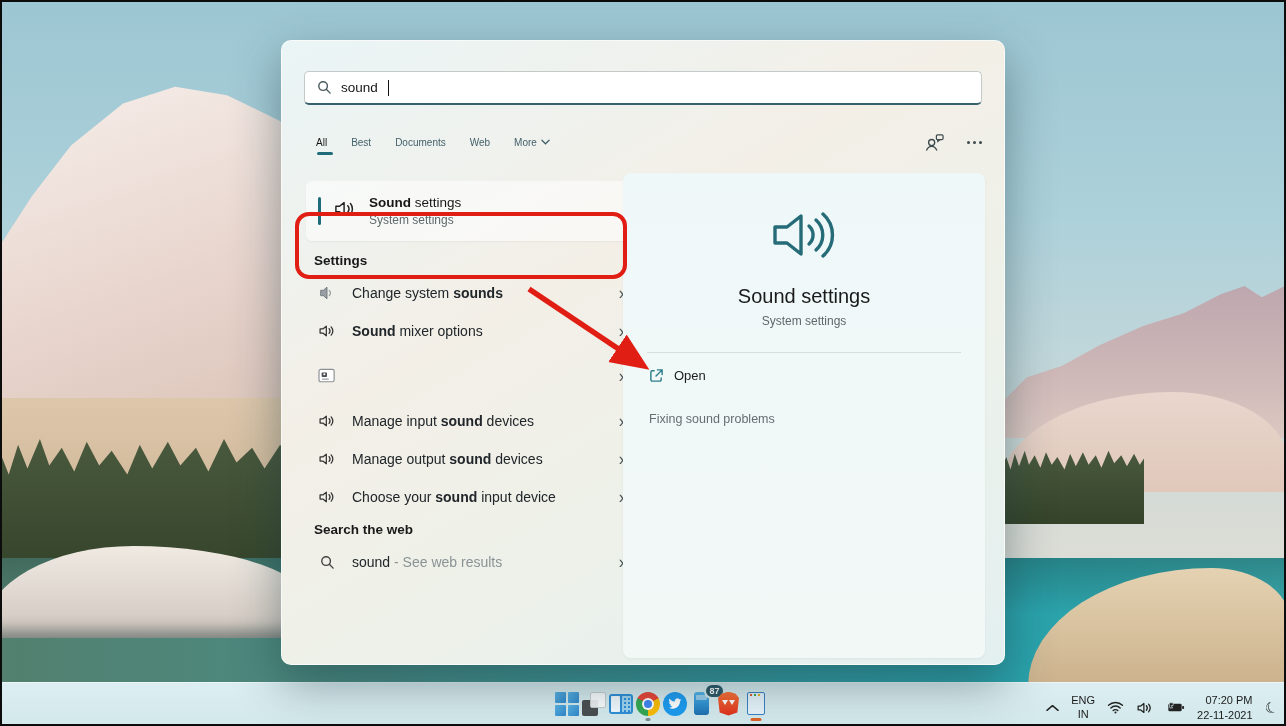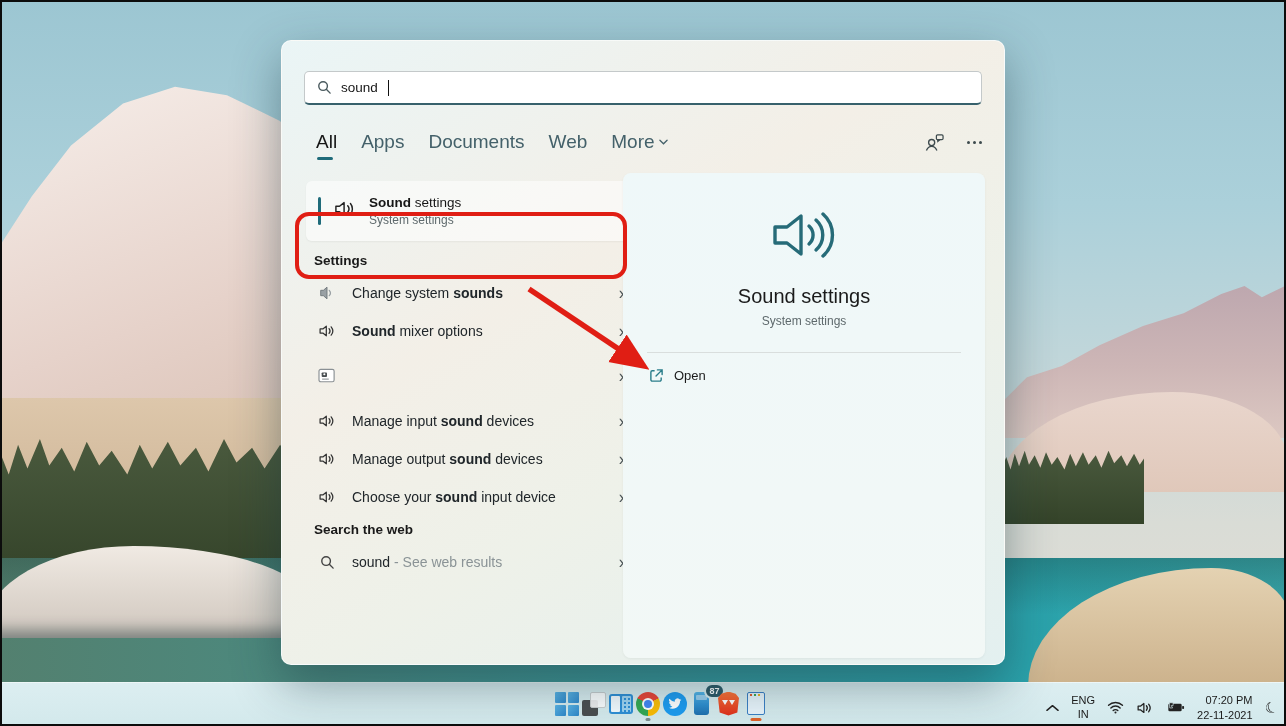--- a/index.html
+++ b/index.html
@@ -44,21 +44,21 @@
     box-shadow:0 18px 48px rgba(25,55,65,.45);}
   .searchbox{position:absolute;left:22px;right:22px;top:30px;height:34px;background:#fff;
     border:1px solid #c4c9ca;border-bottom:2px solid #37616c;border-radius:5px;
     display:flex;align-items:center;padding:0 12px;gap:9px;}
   .searchbox .q-ico{display:flex;}
   .search-text{font-size:13.5px;color:#161616;}
   .caret{display:inline-block;width:1px;height:16px;background:#111;margin-left:1px;vertical-align:-3px;animation:blink 1.1s steps(1) infinite;}
   @keyframes blink{50%{opacity:0;}}
 
   .tabsrow{position:absolute;left:34px;right:22px;top:86px;height:30px;display:flex;align-items:center;gap:24px;}
-  .tab{font-size:19px;color:#44616a;position:relative;cursor:default;display:flex;align-items:center;gap:4px;}
+  .tab{font-size:10px;color:#44616a;position:relative;cursor:default;display:flex;align-items:center;gap:4px;}
   .tab.active{color:#161616;}
   .tab.active::after{content:"";position:absolute;left:1px;bottom:-7px;width:16px;height:3px;border-radius:2px;background:var(--accent);}
   .tabs-spacer{flex:1;}
   .tab-right{display:flex;align-items:center;gap:22px;color:#3d4a4d;}
   .dots{display:flex;gap:3px;}
   .dots i{width:3px;height:3px;border-radius:50%;background:#3d4a4d;}
 
   .leftcol{position:absolute;left:22px;top:132px;width:334px;}
   .sec-header{font-size:13.5px;font-weight:700;color:#191919;padding:6px 0 6px 10px;}
   .best-item{position:relative;margin:8px 2px 6px 2px;height:60px;border-radius:6px;
@@ -169,21 +169,21 @@
             <circle cx="6.5" cy="6.5" r="4.6" fill="none" stroke="#4a5a5e" stroke-width="1.5"></circle>
             <line x1="10.2" y1="10.2" x2="14" y2="14" stroke="#4a5a5e" stroke-width="1.5" stroke-linecap="round"></line>
           </svg>
       </span>
       <span class="search-text">sound</span>
         <span class="caret"></span>
     </div>
 
     <div class="tabsrow">
       <span class="tab active">All</span>
-      <span class="tab">Apps</span>
+      <span class="tab">Best</span>
       <span class="tab">Documents</span>
       <span class="tab">Web</span>
       <span class="tab">
         <span>More</span>
         <svg width="9" height="6" viewBox="0 0 10 6">
             <polyline points="1,1 5,5 9,1" fill="none" stroke="#44616a" stroke-width="1.4" stroke-linecap="round"></polyline>
           </svg>
       </span>
       <span class="tabs-spacer"></span>
       <span class="tab-right">
@@ -319,20 +319,21 @@
       <div class="card-div"></div>
 
       <div class="open-row">
         <svg width="15" height="15" viewBox="0 0 16 16">
           <path d="M6 3H3.5A1.5 1.5 0 0 0 2 4.5v8A1.5 1.5 0 0 0 3.5 14h8a1.5 1.5 0 0 0 1.5-1.5V10" fill="none" stroke="#2a7d8a" stroke-width="1.5"></path>
           <path d="M9 2h5v5M14 2L7.5 8.5" fill="none" stroke="#2a7d8a" stroke-width="1.5" stroke-linecap="round"></path>
         </svg>
         <span class="olbl">Open</span>
       </div>
 
+      <div class="help-link">Fixing sound problems</div>
     </div>
 
     <div class="anno-box"></div>
     <svg class="anno-arrow" width="724" height="625" viewBox="0 0 724 625">
       <defs>
         <marker id="ah" markerWidth="7" markerHeight="7" refX="4.5" refY="3" orient="auto">
           <path d="M0 0L7 3L0 6z" fill="#e01e14"></path>
         </marker>
       </defs>
       <line x1="247" y1="248" x2="356" y2="321" stroke="#e01e14" stroke-width="5.5" marker-end="url(#ah)"></line>

